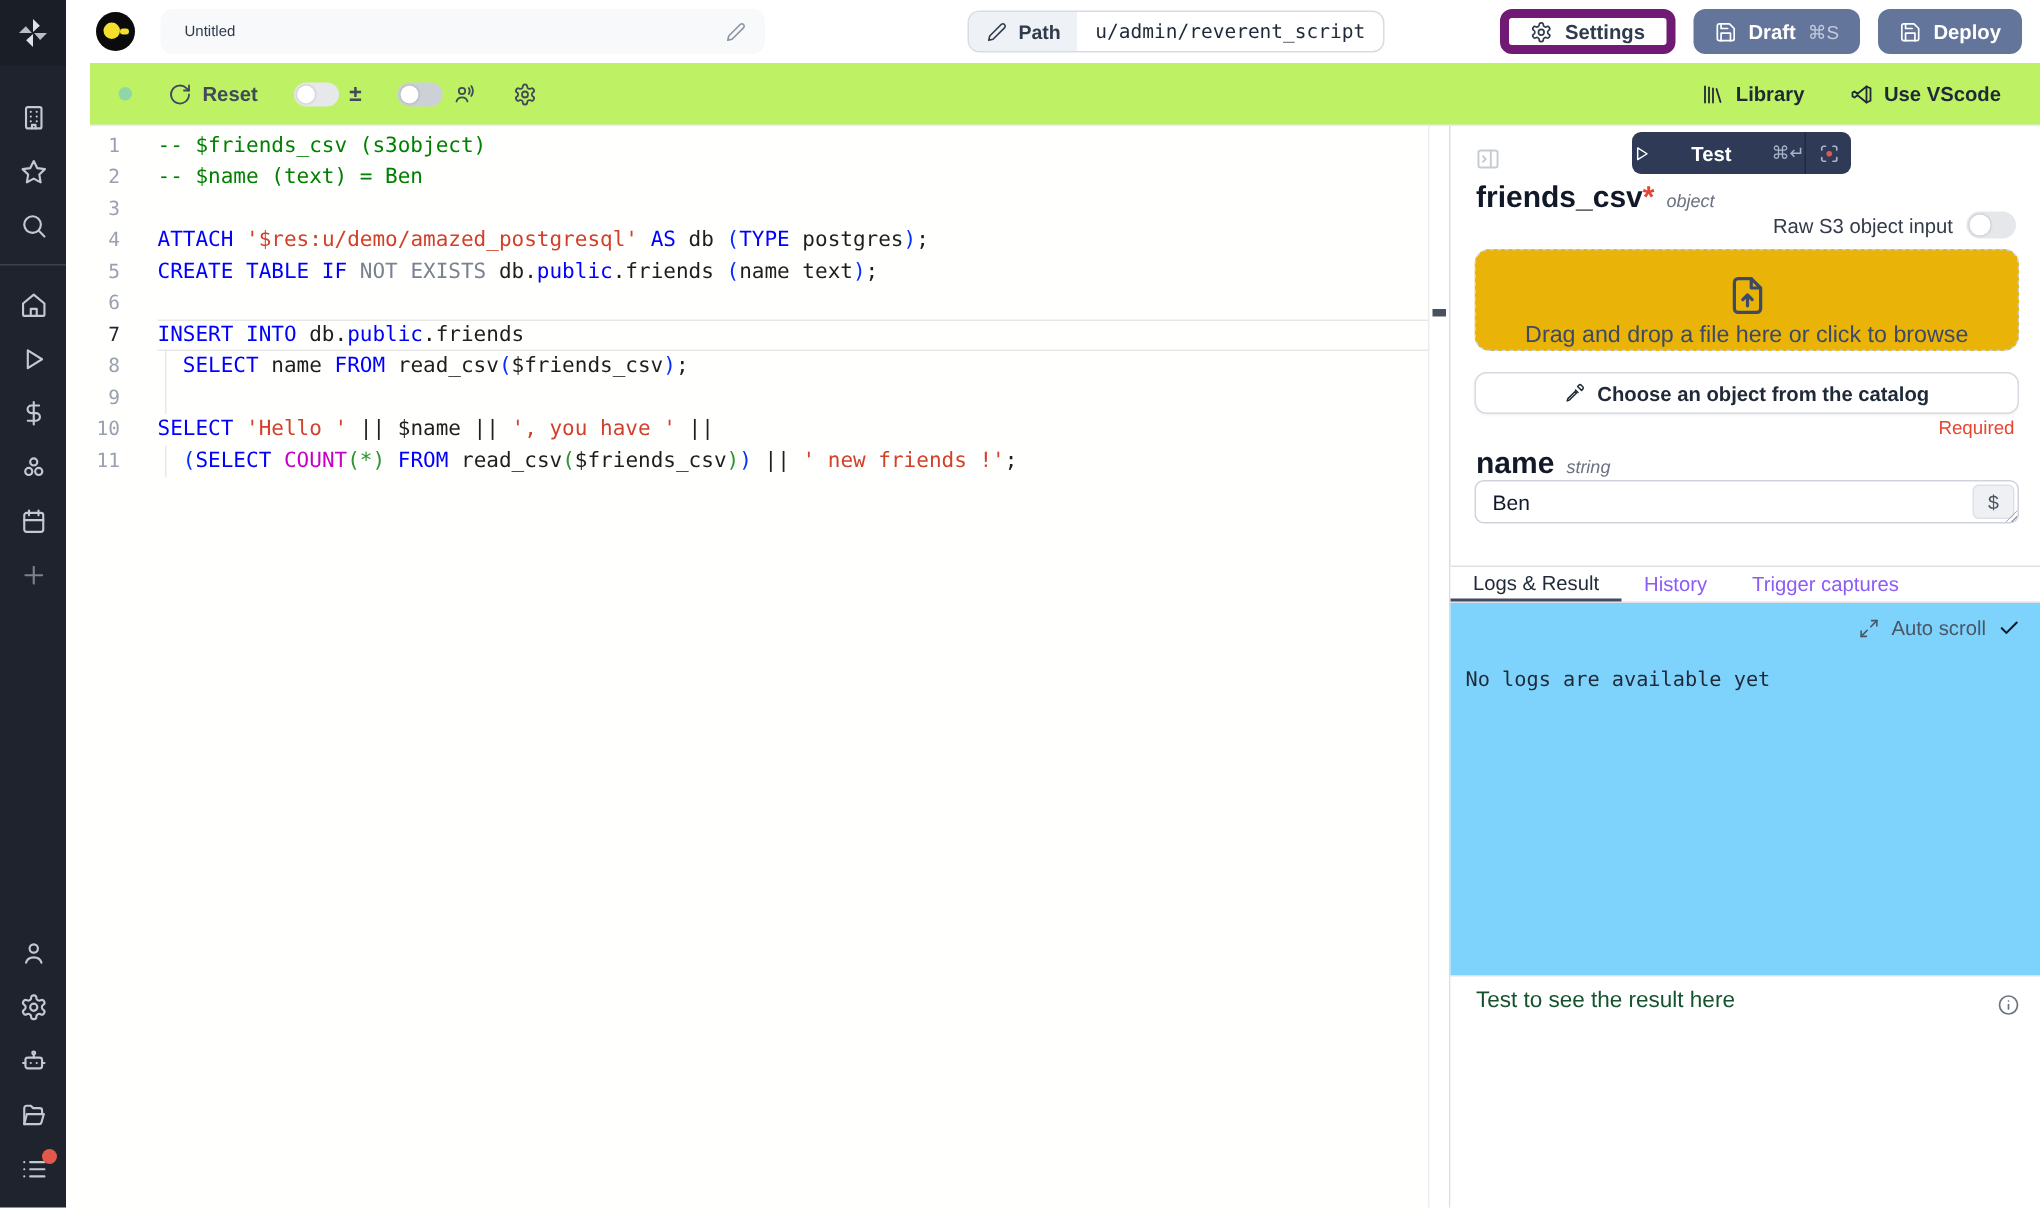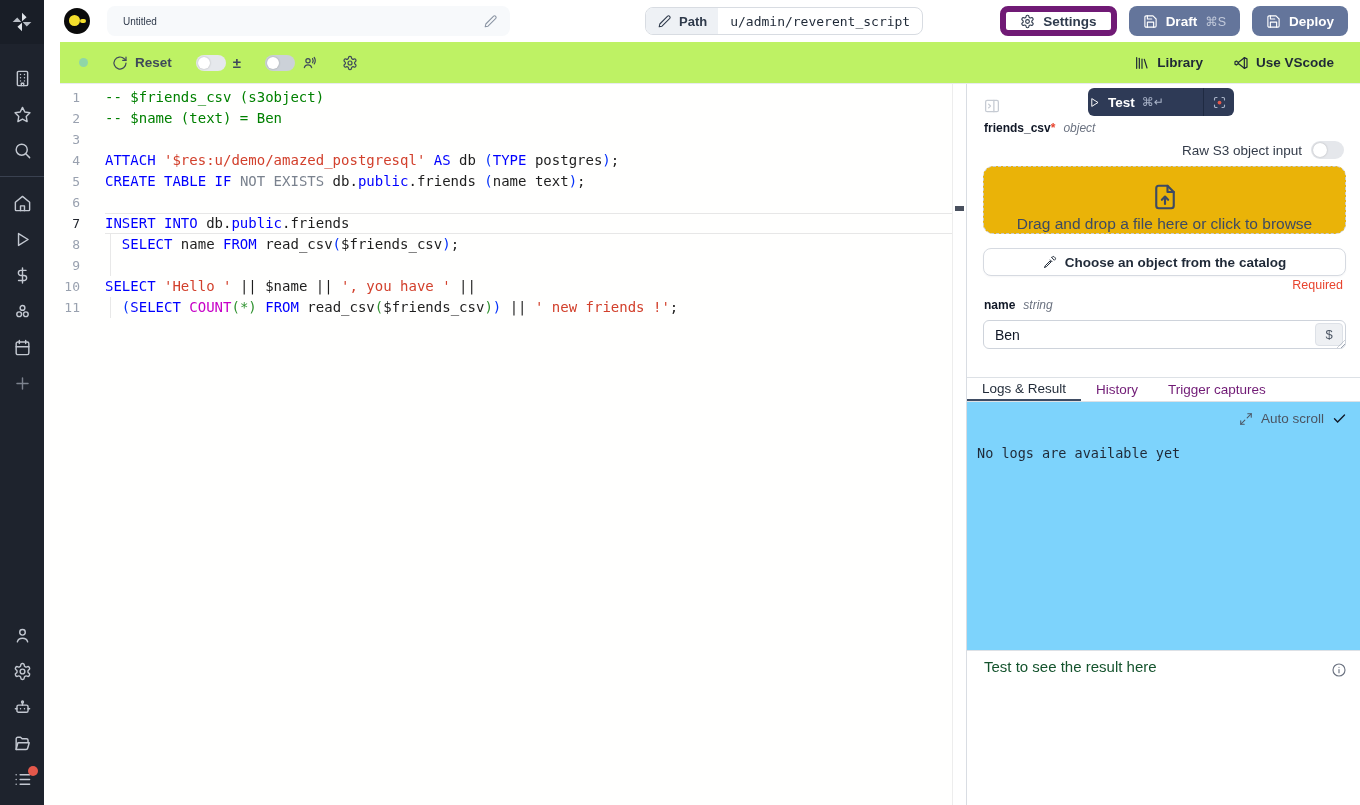--- a/index.html
+++ b/index.html
@@ -88,30 +88,30 @@
   .cursor-mark { position:absolute; top:122px; left:2px; right:2px; height:5px; background:#49505e; }
 
   
   .rpanel { position:absolute; left:966px; top:84px; right:0; bottom:0;
     border-left:1px solid #d9dde3; background:#fff; }
   .panel-expand { position:absolute; left:16px; top:13px; color:#c6cbd3; cursor:pointer; }
   .panel-expand svg { width:18px; height:18px; stroke:currentColor; fill:none; stroke-width:1.7;
     stroke-linecap:round; stroke-linejoin:round; }
   .test-btn { position:absolute; left:121px; top:4px; width:146px; height:28px;
     background:#2e3a56; border-radius:6px; display:flex; align-items:center; color:#fff; cursor:pointer; }
-  .test-main { flex:1; display:flex; align-items:center; justify-content:flex-start; gap:7px; }
+  .test-main { flex:1; display:flex; align-items:center; justify-content:space-between; gap:7px; }
   .test-main svg { width:13px; height:13px; stroke:#fff; fill:none; stroke-width:1.8; stroke-linejoin:round; }
   .test-label { font-size:13.5px; font-weight:bold; }
   .test-short { font-size:12px; color:#a9b3c8; }
   .test-div { width:1px; align-self:stretch; background:#1f2a42; }
   .test-capture { width:30px; display:flex; align-items:center; justify-content:center; }
   .test-capture svg { width:15px; height:15px; stroke:#aab4c8; fill:none; stroke-width:1.8; stroke-linecap:round; }
 
   .fieldrow { position:absolute; left:17px; display:flex; align-items:baseline; gap:8px; }
-  .fieldname { font-size:12px; font-weight:bold; color:#111827; }
+  .fieldname { font-size:20px; font-weight:bold; color:#111827; }
   .req-star { color:#e8442e; }
   .fieldtype { font-size:12px; font-style:italic; color:#6b7280; }
   .raws3 { position:absolute; right:16px; top:57px; display:flex; align-items:center; gap:9px; }
   .raws3-label { font-size:13.5px; color:#333b49; }
   .toggle-lg { width:33px; height:18px; border-radius:9px; background:#e5e7eb; position:relative; cursor:pointer; }
   .toggle-lg .knob { position:absolute; left:2px; top:2px; width:14px; height:14px; border-radius:50%;
     background:#fff; box-shadow:0 0 2px rgba(0,0,0,.25); }
   .dropzone { position:absolute; left:16px; right:14px; top:82px; height:68px;
     border:1.5px dashed #c7ccd6; border-radius:10px; display:flex; flex-direction:column;
     align-items:center; justify-content:flex-end; gap:3px; cursor:pointer; background:#eab308; }
@@ -132,21 +132,21 @@
   .dollar-btn { position:absolute; right:2px; top:2px; bottom:2px; width:28px; background:#eef0f3;
     border:1px solid #dde1e7; border-radius:4px; display:flex; align-items:center; justify-content:center;
     font-size:13px; color:#4b5563; cursor:pointer; }
   .resize-grip { position:absolute; right:-1px; bottom:-1px; width:9px; height:9px; }
   .resize-grip::before { content:''; position:absolute; right:1px; bottom:1px; width:8px; height:8px;
     background:linear-gradient(135deg, transparent 50%, transparent 50%),
                repeating-linear-gradient(135deg, transparent 0 2px, #9aa2af 2px 3px); clip-path:polygon(100% 0,100% 100%,0 100%); }
 
   .tabs { position:absolute; left:0; right:0; top:293px; height:25px; border-top:1px solid #dde1e6;
     border-bottom:1px solid #dde1e6; display:flex; background:#fff; }
-  .tab { padding:0 15px; font-size:13.5px; color:#701a75; display:flex; align-items:center; cursor:pointer; }
+  .tab { padding:0 15px; font-size:13.5px; color:#8b5cf6; display:flex; align-items:center; cursor:pointer; }
   .tab.active { color:#1f2937; font-weight:500; border-bottom:2px solid #3f4c63; }
 
   .logs { position:absolute; left:0; right:0; top:318px; height:248px; background:#7dd3fc; }
   .autoscroll { position:absolute; right:13px; top:9px; display:flex; align-items:center; gap:8px;
     color:#4b5563; font-size:13.5px; cursor:pointer; }
   .autoscroll svg { width:14px; height:14px; stroke:#4b5563; fill:none; stroke-width:1.8; stroke-linecap:round; }
   .autoscroll .chk { width:15px; height:15px; stroke:#111827; stroke-width:2.2; }
   .no-logs { position:absolute; left:10px; top:43px; font-size:13.5px; color:#1f2937;
     font-family:"DejaVu Sans Mono", monospace; }
 

